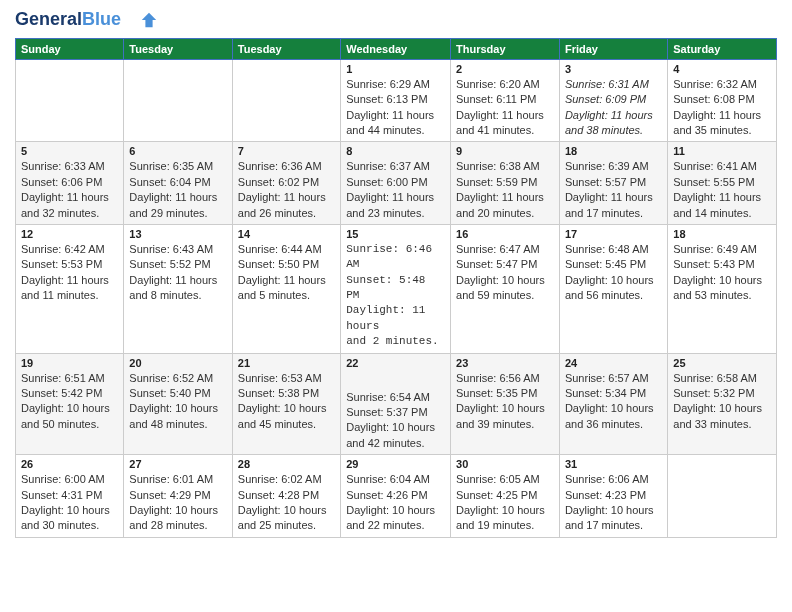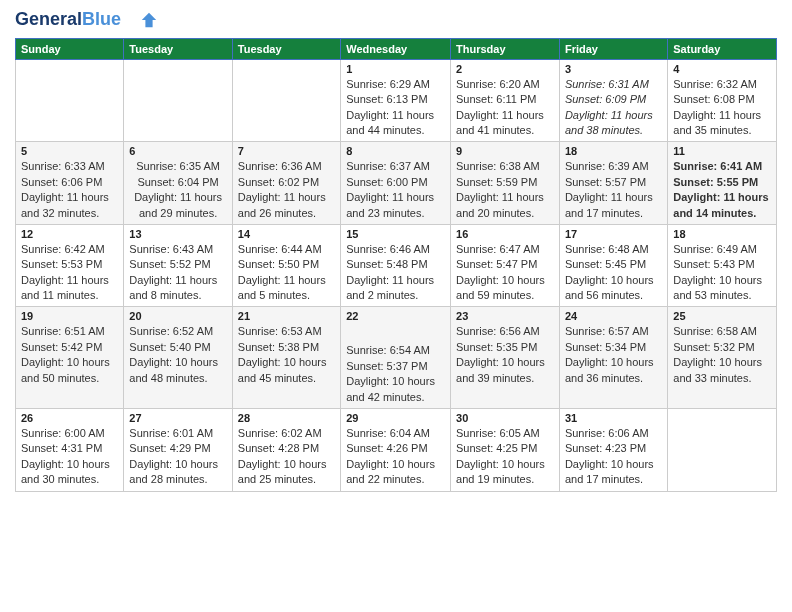--- a/index.html
+++ b/index.html
@@ -167,21 +167,21 @@
         <tr>
           <td>
             <div class="day-number">5</div>
             <div class="day-info" style="white-space: pre-line;">Sunrise: 6:33 AM
 Sunset: 6:06 PM
 Daylight: 11 hours
 and 32 minutes.</div>
           </td>
           <td>
             <div class="day-number">6</div>
-            <div class="day-info" style="white-space: pre-line; text-align: center;">Sunrise: 6:35 AM
+            <div class="day-info" style="white-space: pre-line;">Sunrise: 6:35 AM
 Sunset: 6:04 PM
 Daylight: 11 hours
 and 29 minutes.</div>
           </td>
           <td>
             <div class="day-number">7</div>
             <div class="day-info" style="white-space: pre-line;">Sunrise: 6:36 AM
 Sunset: 6:02 PM
 Daylight: 11 hours
 and 26 minutes.</div>
@@ -202,21 +202,21 @@
           </td>
           <td>
             <div class="day-number">18</div>
             <div class="day-info" style="white-space: pre-line;">Sunrise: 6:39 AM
 Sunset: 5:57 PM
 Daylight: 11 hours
 and 17 minutes.</div>
           </td>
           <td>
             <div class="day-number">11</div>
-            <div class="day-info" style="white-space: pre-line; font-weight: bold;">Sunrise: 6:41 AM
+            <div class="day-info" style="white-space: pre-line;">Sunrise: 6:41 AM
 Sunset: 5:55 PM
 Daylight: 11 hours
 and 14 minutes.</div>
           </td>
         </tr>
         <tr>
           <td>
             <div class="day-number">12</div>
             <div class="day-info" style="white-space: pre-line;">Sunrise: 6:42 AM
 Sunset: 5:53 PM
@@ -232,21 +232,21 @@
           </td>
           <td>
             <div class="day-number">14</div>
             <div class="day-info" style="white-space: pre-line;">Sunrise: 6:44 AM
 Sunset: 5:50 PM
 Daylight: 11 hours
 and 5 minutes.</div>
           </td>
           <td>
             <div class="day-number">15</div>
-            <div class="day-info" style="white-space: pre-line;">Sunrise: 6:46 AM
+            <div class="day-info" style="white-space: pre-line; font-family: Liberation Mono, monospace;">Sunrise: 6:46 AM
 Sunset: 5:48 PM
 Daylight: 11 hours
 and 2 minutes.</div>
           </td>
           <td>
             <div class="day-number">16</div>
             <div class="day-info" style="white-space: pre-line;">Sunrise: 6:47 AM
 Sunset: 5:47 PM
 Daylight: 10 hours
 and 59 minutes.</div>

